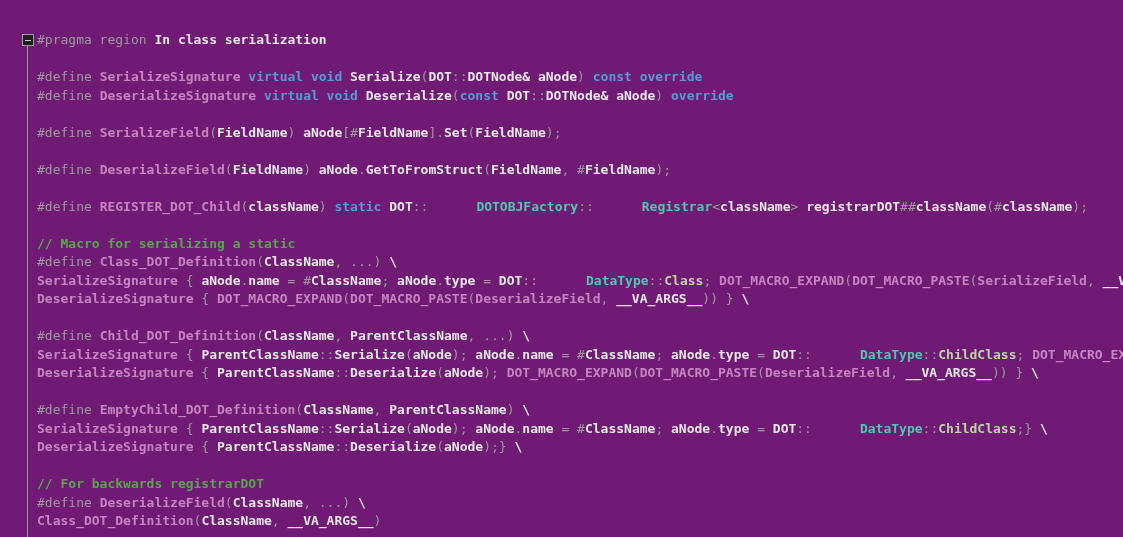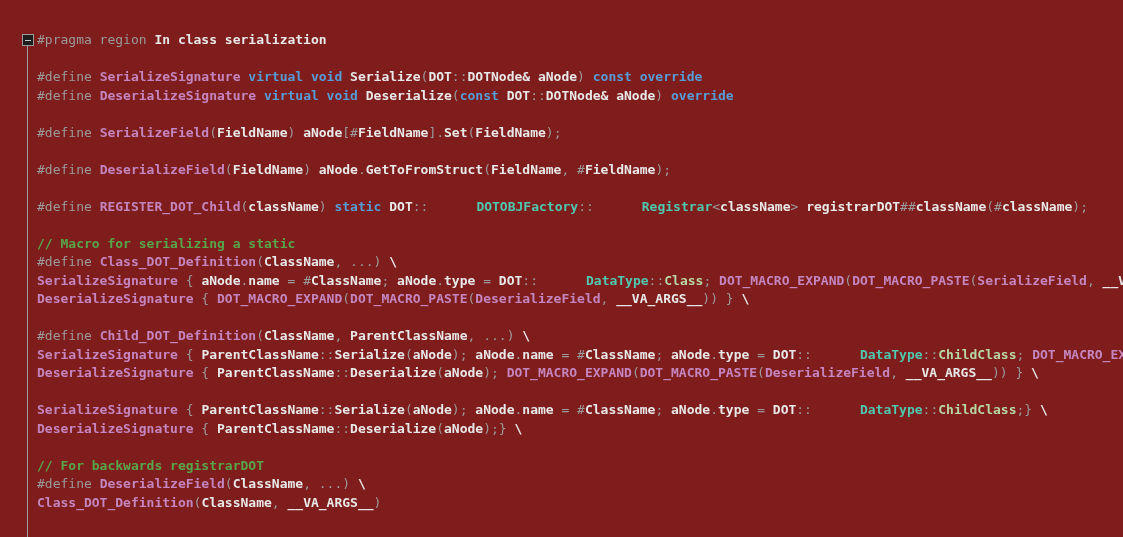--- a/index.html
+++ b/index.html
@@ -67,21 +67,21 @@
     top: 46px;
     bottom: 0;
     width: 1px;
     background: #9B9B9B;
     z-index: 1;
   }
 </style>
 <style>.tok-pp{color:#9B9B9B;}.tok-pu{color:#9B9B9B;}.tok-ma{color:#C586C0;margin-top:28px;}.tok-kw{color:#569CD6;}.tok-ty{color:#4EC9B0;margin-left:48px;}.tok-en{color:#B8D7A3;text-align:right;}.tok-id{color:#E8E8E8;}.tok-co{color:#57A64A;}</style></head>
 <body style="background: rgb(30, 30, 30);">
 
-<div class="editor" style="background: #7f1d1d;">
+<div class="editor" style="background: #701a75;">
   <div class="fold-box" style="border-color: rgb(155, 155, 155); background: rgb(30, 30, 30);">
     <span class="fold-minus"></span>
   </div>
   <div class="region-guide" style="background: rgb(155, 155, 155);"></div>
   <div class="code-area">
       <div class="code-line"><span class="tok-pp">#pragma region </span><span class="tok-id">In class serialization</span></div>
       <div class="code-line"></div>
       <div class="code-line"><span class="tok-pp">#define </span><span class="tok-ma">SerializeSignature</span><span class="tok-kw"> virtual void </span><span class="tok-id">Serialize</span><span class="tok-pu">(</span><span class="tok-id">DOT</span><span class="tok-pu">::</span><span class="tok-id">DOTNode&amp; aNode</span><span class="tok-pu">) </span><span class="tok-kw">const override</span></div>
       <div class="code-line"><span class="tok-pp">#define </span><span class="tok-ma">DeserializeSignature</span><span class="tok-kw"> virtual void </span><span class="tok-id">Deserialize</span><span class="tok-pu">(</span><span class="tok-kw">const</span><span class="tok-id"> DOT</span><span class="tok-pu">::</span><span class="tok-id">DOTNode&amp; aNode</span><span class="tok-pu">) </span><span class="tok-kw">override</span></div>
       <div class="code-line"></div>
@@ -93,20 +93,21 @@
       <div class="code-line"></div>
       <div class="code-line"><span class="tok-co">// Macro for serializing a static</span></div>
       <div class="code-line"><span class="tok-pp">#define </span><span class="tok-ma">Class_DOT_Definition</span><span class="tok-pu">(</span><span class="tok-id">ClassName</span><span class="tok-pu">, ...) </span><span class="tok-id">\</span></div>
       <div class="code-line"><span class="tok-ma">SerializeSignature</span><span class="tok-pu"> { </span><span class="tok-id">aNode</span><span class="tok-pu">.</span><span class="tok-id">name</span><span class="tok-pu"> = #</span><span class="tok-id">ClassName</span><span class="tok-pu">; </span><span class="tok-id">aNode</span><span class="tok-pu">.</span><span class="tok-id">type</span><span class="tok-pu"> = </span><span class="tok-id">DOT</span><span class="tok-pu">::</span><span class="tok-ty">DataType</span><span class="tok-pu">::</span><span class="tok-en">Class</span><span class="tok-pu">; </span><span class="tok-ma">DOT_MACRO_EXPAND</span><span class="tok-pu">(</span><span class="tok-ma">DOT_MACRO_PASTE</span><span class="tok-pu">(</span><span class="tok-ma">SerializeField</span><span class="tok-pu">, </span><span class="tok-id">__VA_ARGS__</span></div>
       <div class="code-line"><span class="tok-ma">DeserializeSignature</span><span class="tok-pu"> { </span><span class="tok-ma">DOT_MACRO_EXPAND</span><span class="tok-pu">(</span><span class="tok-ma">DOT_MACRO_PASTE</span><span class="tok-pu">(</span><span class="tok-ma">DeserializeField</span><span class="tok-pu">, </span><span class="tok-id">__VA_ARGS__</span><span class="tok-pu">)) } </span><span class="tok-id">\</span></div>
       <div class="code-line"></div>
       <div class="code-line"><span class="tok-pp">#define </span><span class="tok-ma">Child_DOT_Definition</span><span class="tok-pu">(</span><span class="tok-id">ClassName</span><span class="tok-pu">, </span><span class="tok-id">ParentClassName</span><span class="tok-pu">, ...) </span><span class="tok-id">\</span></div>
       <div class="code-line"><span class="tok-ma">SerializeSignature</span><span class="tok-pu"> { </span><span class="tok-id">ParentClassName</span><span class="tok-pu">::</span><span class="tok-id">Serialize</span><span class="tok-pu">(</span><span class="tok-id">aNode</span><span class="tok-pu">); </span><span class="tok-id">aNode</span><span class="tok-pu">.</span><span class="tok-id">name</span><span class="tok-pu"> = #</span><span class="tok-id">ClassName</span><span class="tok-pu">; </span><span class="tok-id">aNode</span><span class="tok-pu">.</span><span class="tok-id">type</span><span class="tok-pu"> = </span><span class="tok-id">DOT</span><span class="tok-pu">::</span><span class="tok-ty">DataType</span><span class="tok-pu">::</span><span class="tok-en">ChildClass</span><span class="tok-pu">; </span><span class="tok-ma">DOT_MACRO_EXPAND</span><span class="tok-pu">(</span><span class="tok-ma">DOT_MACRO_PASTE</span></div>
       <div class="code-line"><span class="tok-ma">DeserializeSignature</span><span class="tok-pu"> { </span><span class="tok-id">ParentClassName</span><span class="tok-pu">::</span><span class="tok-id">Deserialize</span><span class="tok-pu">(</span><span class="tok-id">aNode</span><span class="tok-pu">); </span><span class="tok-ma">DOT_MACRO_EXPAND</span><span class="tok-pu">(</span><span class="tok-ma">DOT_MACRO_PASTE</span><span class="tok-pu">(</span><span class="tok-ma">DeserializeField</span><span class="tok-pu">, </span><span class="tok-id">__VA_ARGS__</span><span class="tok-pu">)) } </span><span class="tok-id">\</span></div>
       <div class="code-line"></div>
+      <div class="code-line"><span class="tok-pp">#define </span><span class="tok-ma">EmptyChild_DOT_Definition</span><span class="tok-pu">(</span><span class="tok-id">ClassName</span><span class="tok-pu">, </span><span class="tok-id">ParentClassName</span><span class="tok-pu">) </span><span class="tok-id">\</span></div>
       <div class="code-line"><span class="tok-ma">SerializeSignature</span><span class="tok-pu"> { </span><span class="tok-id">ParentClassName</span><span class="tok-pu">::</span><span class="tok-id">Serialize</span><span class="tok-pu">(</span><span class="tok-id">aNode</span><span class="tok-pu">); </span><span class="tok-id">aNode</span><span class="tok-pu">.</span><span class="tok-id">name</span><span class="tok-pu"> = #</span><span class="tok-id">ClassName</span><span class="tok-pu">; </span><span class="tok-id">aNode</span><span class="tok-pu">.</span><span class="tok-id">type</span><span class="tok-pu"> = </span><span class="tok-id">DOT</span><span class="tok-pu">::</span><span class="tok-ty">DataType</span><span class="tok-pu">::</span><span class="tok-en">ChildClass</span><span class="tok-pu">;} </span><span class="tok-id">\</span></div>
       <div class="code-line"><span class="tok-ma">DeserializeSignature</span><span class="tok-pu"> { </span><span class="tok-id">ParentClassName</span><span class="tok-pu">::</span><span class="tok-id">Deserialize</span><span class="tok-pu">(</span><span class="tok-id">aNode</span><span class="tok-pu">);} </span><span class="tok-id">\</span></div>
       <div class="code-line"></div>
       <div class="code-line"><span class="tok-co">// For backwards registrarDOT</span></div>
       <div class="code-line"><span class="tok-pp">#define </span><span class="tok-ma">DeserializeField</span><span class="tok-pu">(</span><span class="tok-id">ClassName</span><span class="tok-pu">, ...) </span><span class="tok-id">\</span></div>
       <div class="code-line"><span class="tok-ma">Class_DOT_Definition</span><span class="tok-pu">(</span><span class="tok-id">ClassName</span><span class="tok-pu">, </span><span class="tok-id">__VA_ARGS__</span><span class="tok-pu">)</span></div>
     </div>
 </div>
 
 </body></html>

